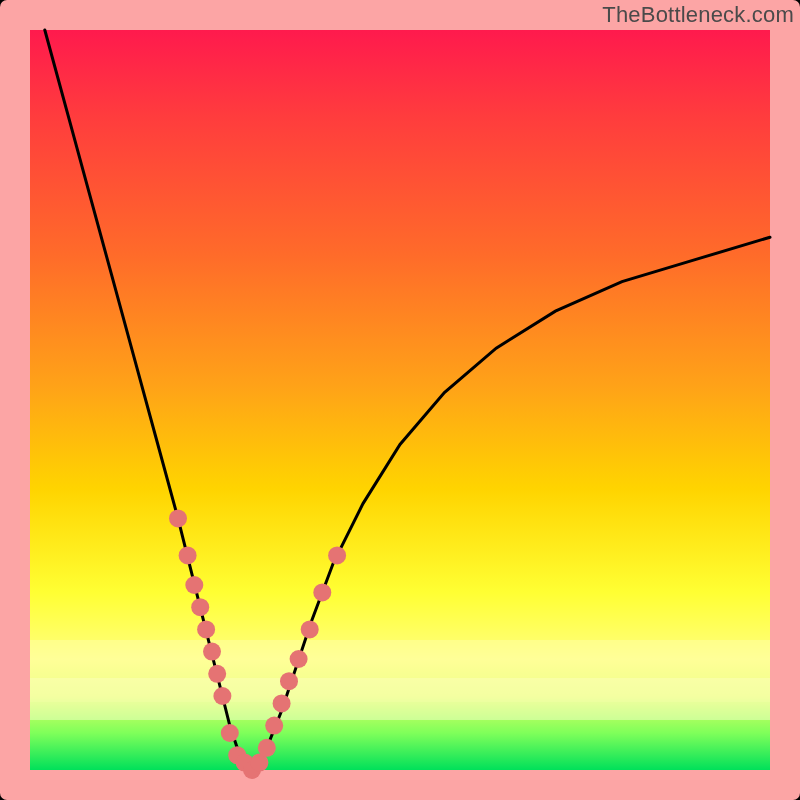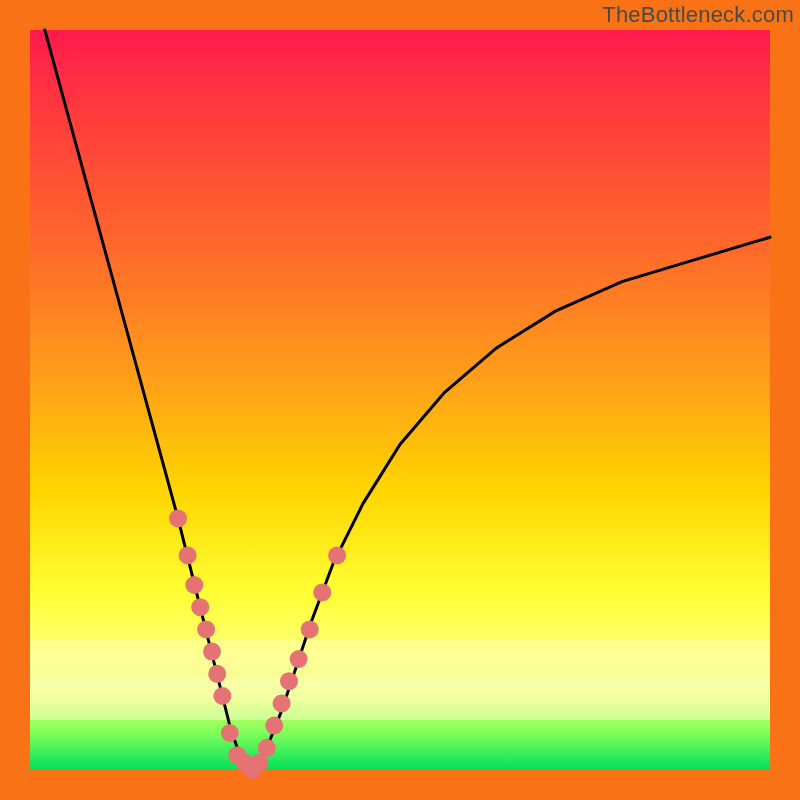--- a/index.html
+++ b/index.html
@@ -10,21 +10,22 @@
     background: #000;
     overflow: hidden;
     font-family: Arial, Helvetica, sans-serif;
   }
   .frame {
     position: absolute;
     left: 0;
     top: 0;
     width: 800px;
     height: 800px;
-    background: #f97316;
+    background: #fca5a5;
+    border-radius: 7px;
   }
   .plot-area {
     position: absolute;
     left: 30px;
     top: 30px;
     width: 740px;
     height: 740px;
     
     background: linear-gradient(
       to bottom,

